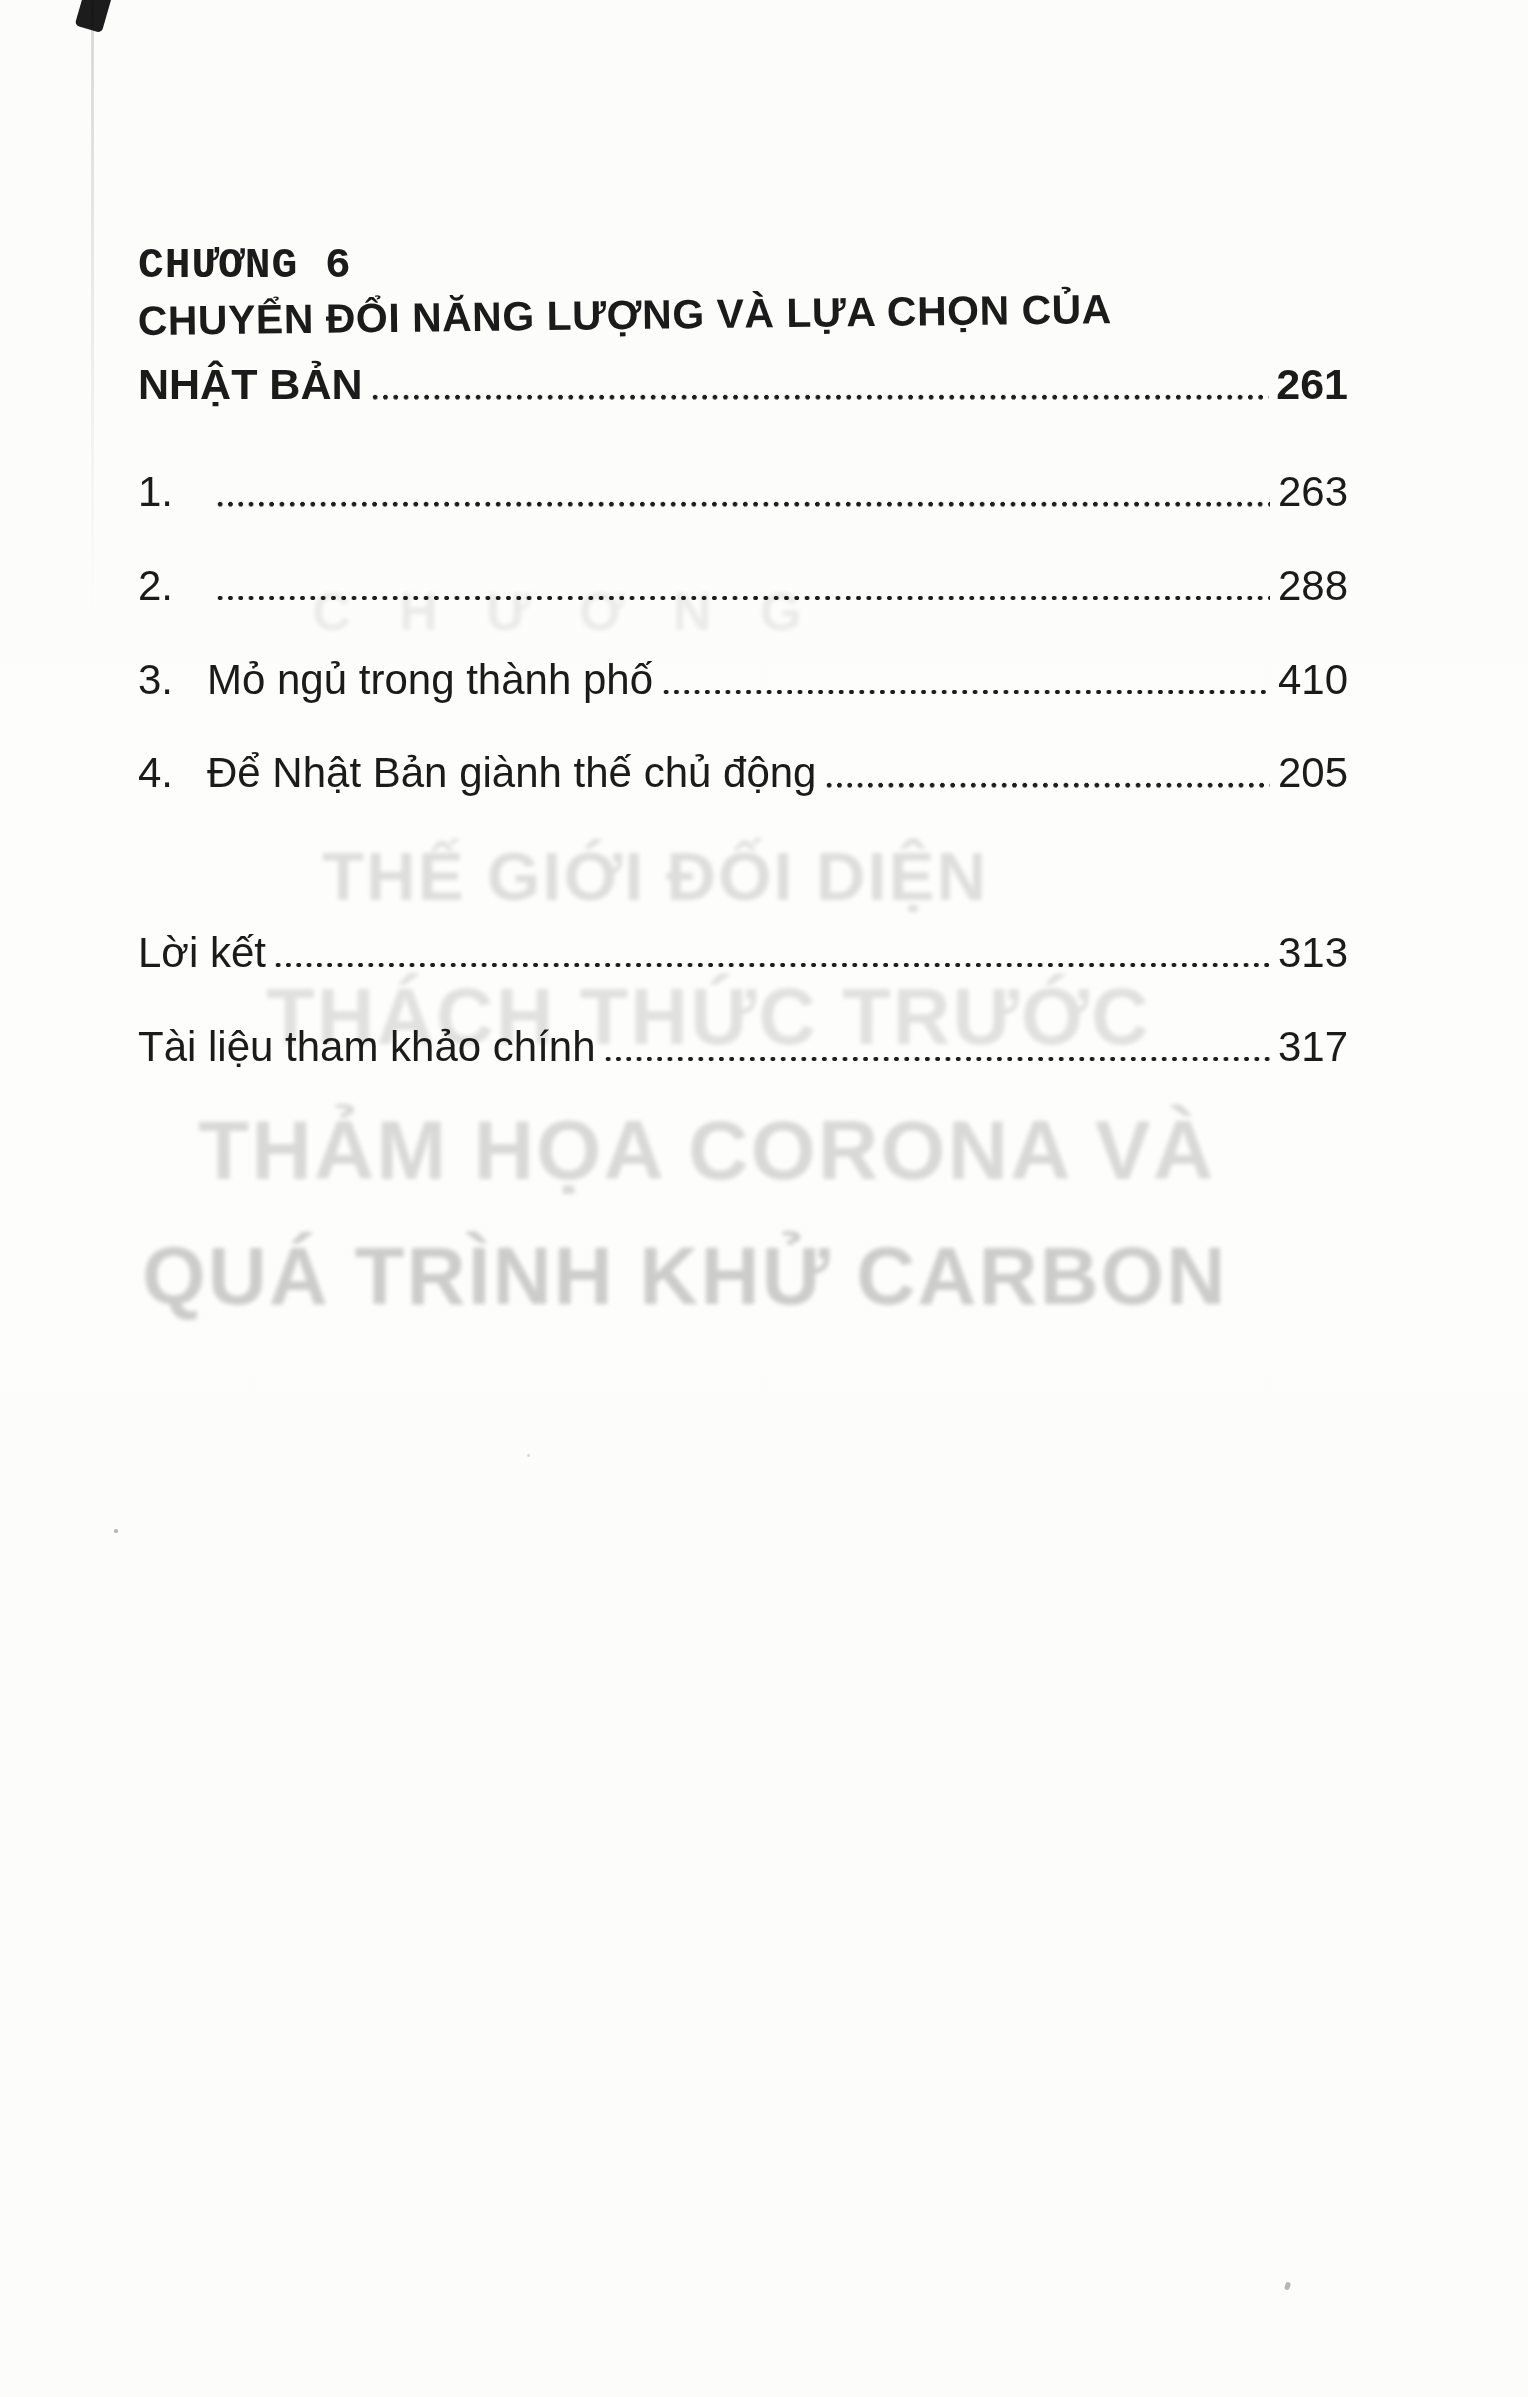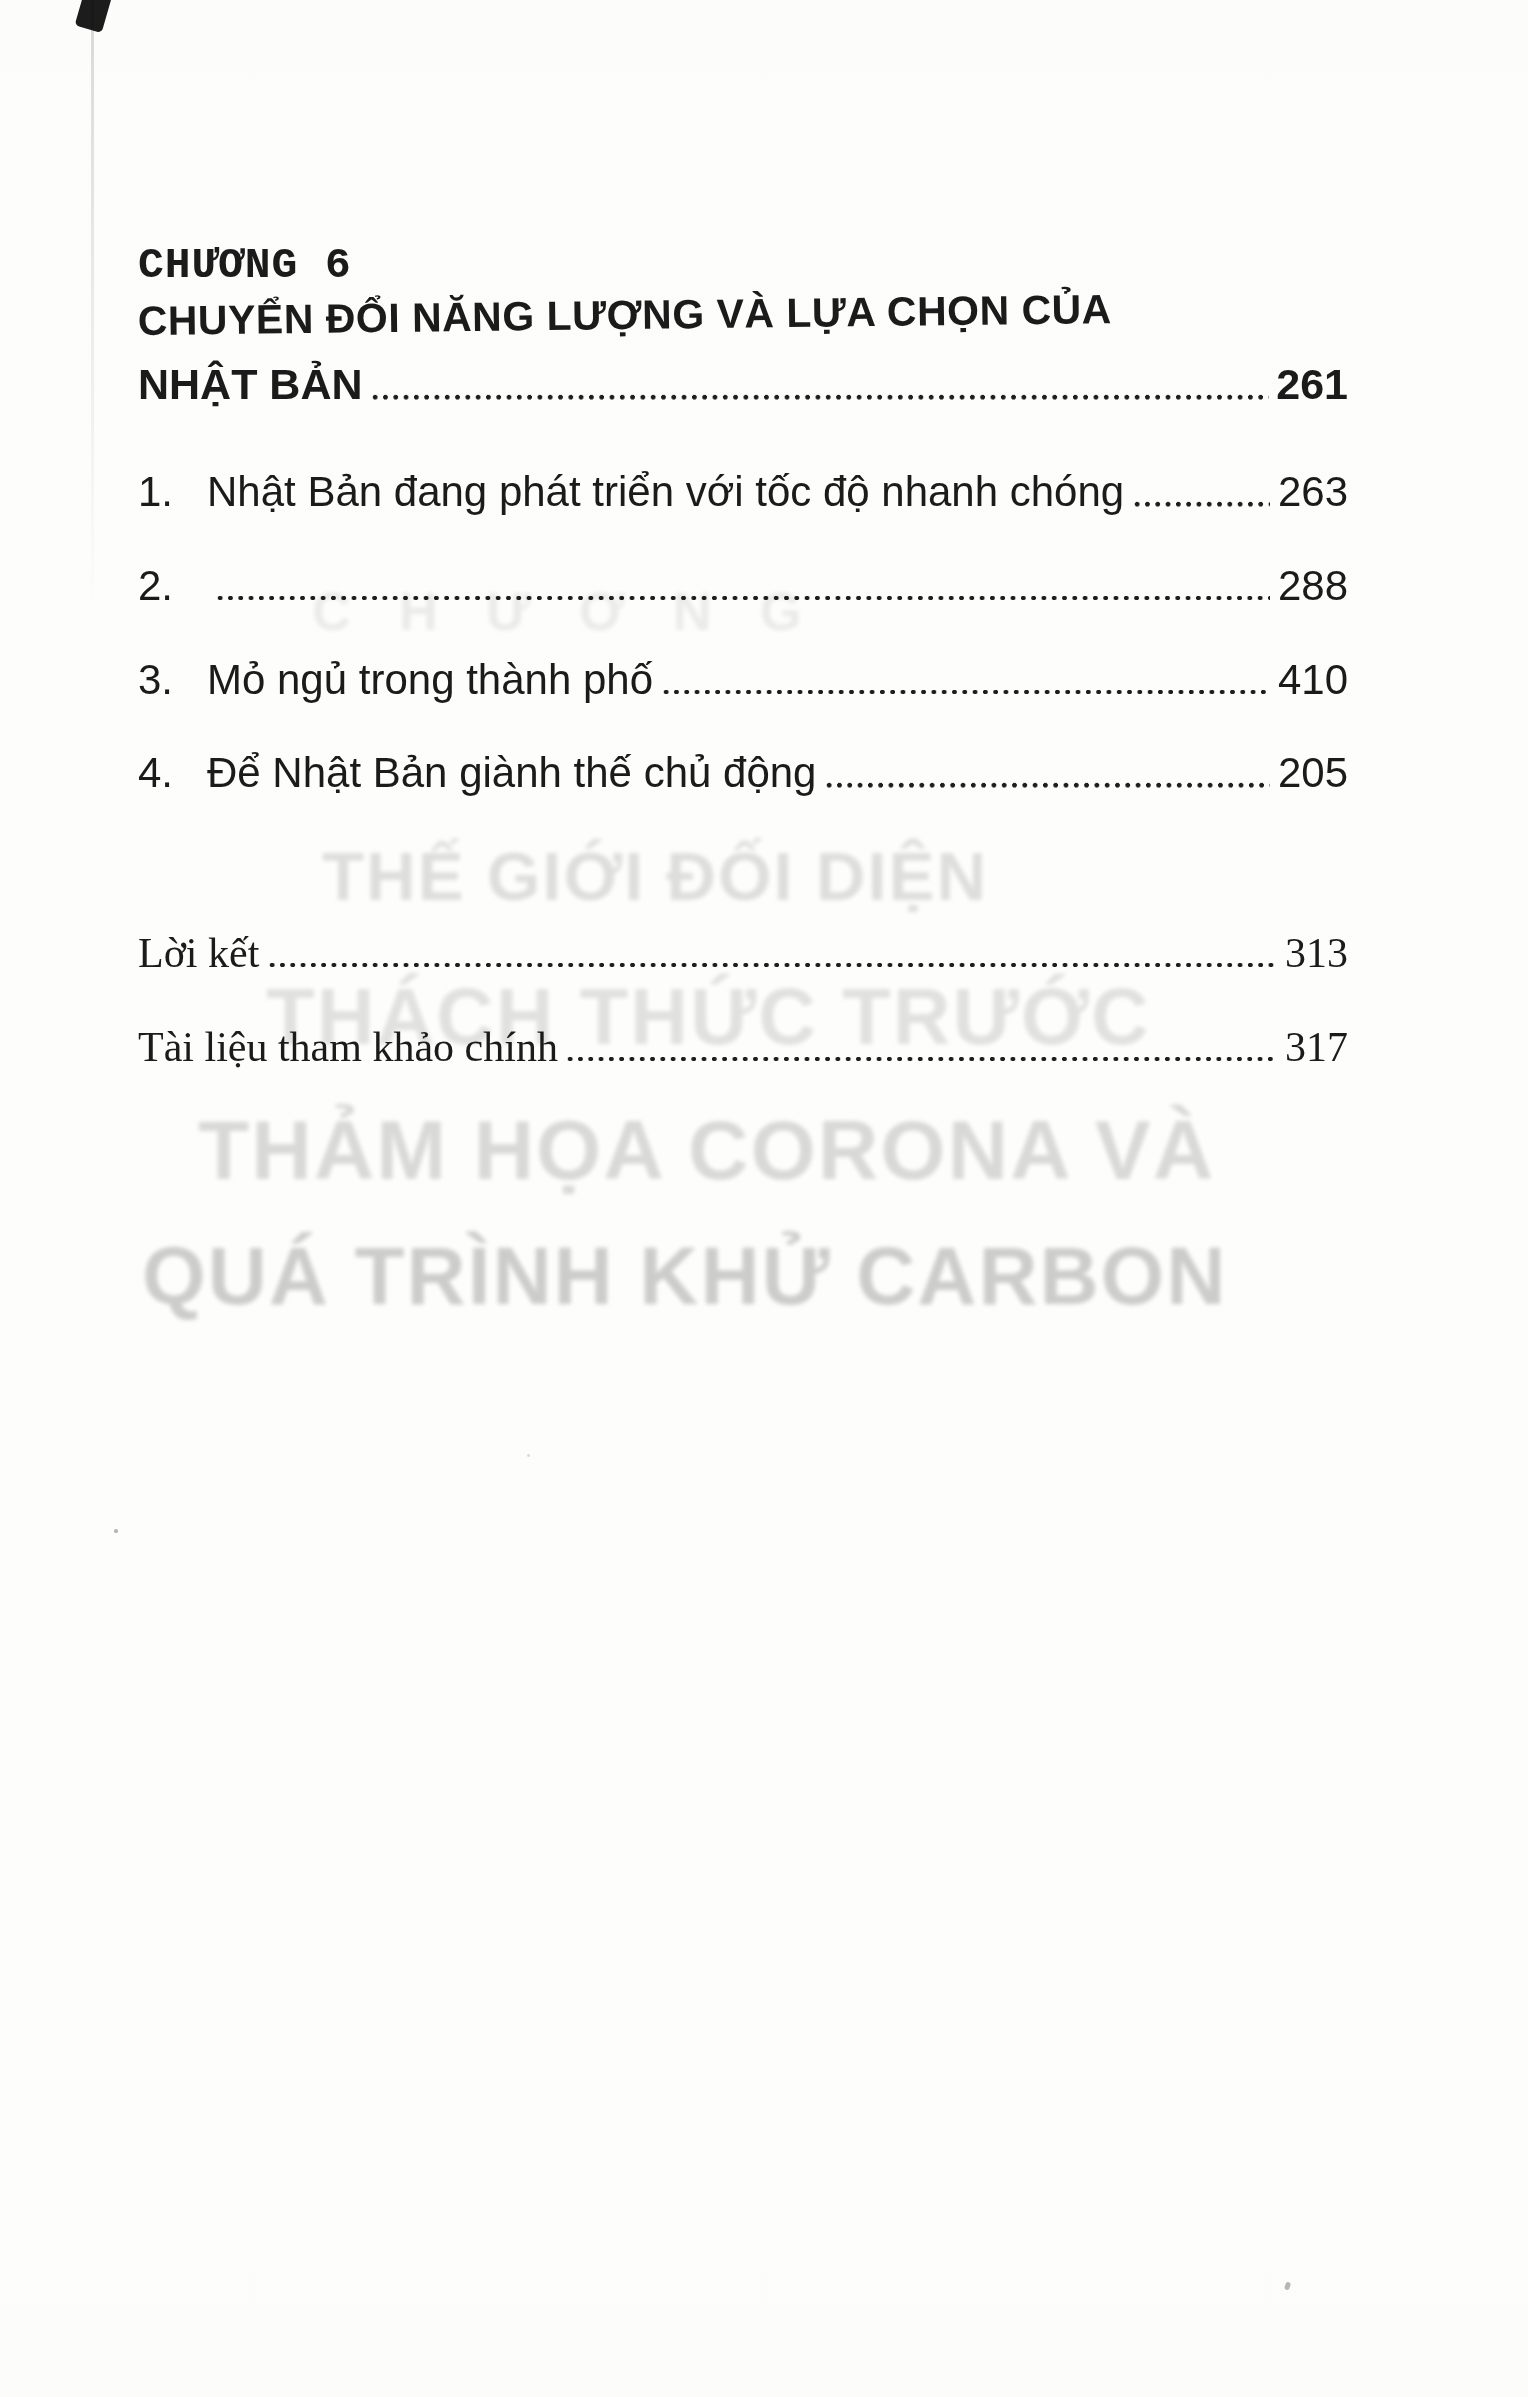--- a/index.html
+++ b/index.html
@@ -89,21 +89,21 @@
     background-image: radial-gradient(circle, #1e1e1e 2.2px, rgba(0,0,0,0) 2.6px);
     background-size: 10.3px 8.4px;
     background-repeat: repeat-x;
     background-position: left bottom;
     min-width: 22.4px;
   }
   .row-page { flex: 0 0 auto; }
 
   .entry { margin-top: 45px; }
   .entry.first { margin-top: 58px; }
-  .footer-row { margin-top: 45px; font-family: Liberation Serif, serif; }
+  .footer-row { margin-top: 45px; }
   .footer-row.first { margin-top: 131px; }
 </style>
 </head>
 <body>
 
 <div class="page">
 
   <div class="corner-mark"></div>
   <div class="crease"></div>
   <div class="speck s1"></div>
@@ -123,21 +123,20 @@
       <div class="ch-title">CHUYỂN ĐỔI NĂNG LƯỢNG VÀ LỰA CHỌN CỦA</div>
       <div class="toc-row bold">
         <span class="row-title">NHẬT BẢN</span>
         <span class="leader"></span>
         <span class="row-page">261</span>
       </div>
     </div>
 
     <div class="toc-row entry first">
       <span class="num">1.</span>
-      <span class="row-title">Nhật Bản đang phát triển với tốc độ nhanh chóng</span>
       <span class="leader"></span>
       <span class="row-page">263</span>
     </div>
 
     <div class="toc-row entry">
       <span class="num">2.</span>
       <span class="leader"></span>
       <span class="row-page">288</span>
     </div>
 

